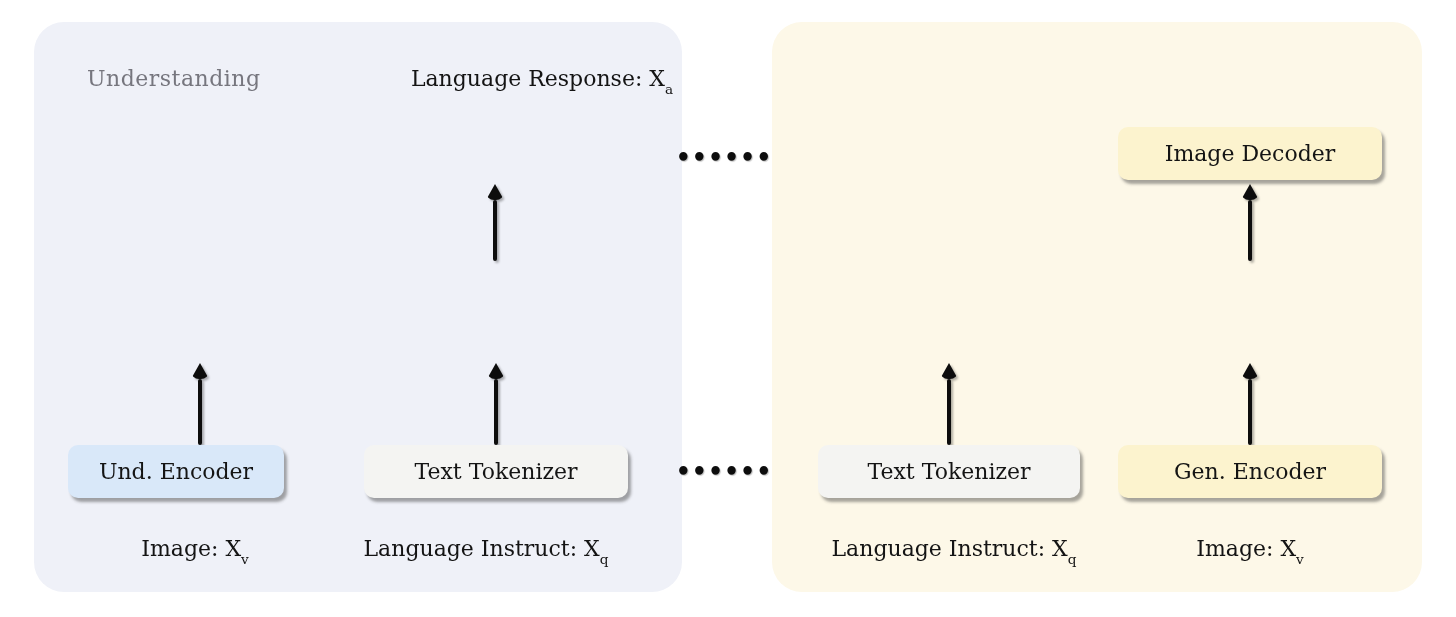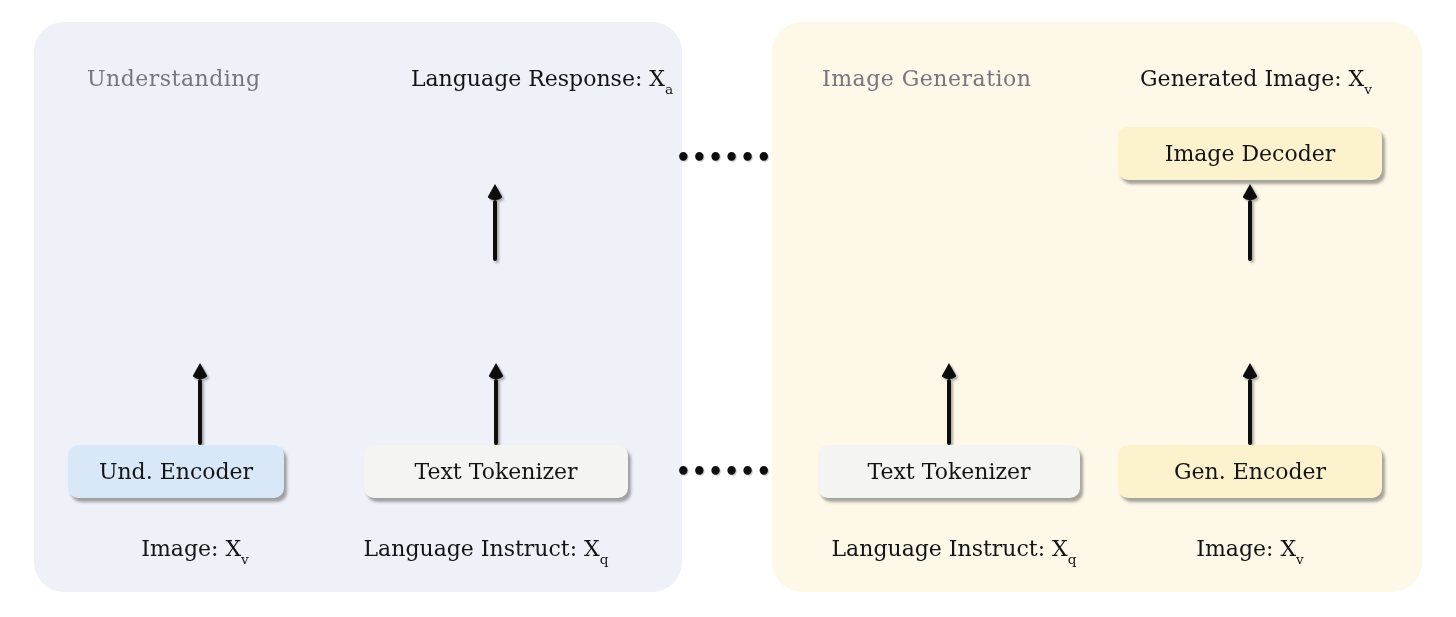--- a/index.html
+++ b/index.html
@@ -45,27 +45,23 @@
 </style>
 </head>
 <body>
 
 <div class="canvas">
 
   <div class="panel left"></div>
   <div class="panel right"></div>
 
   <div class="ptitle" style="left:87px;">Understanding</div>
-  <div class="ptitle" style="left:822px;">Image Generation</div>
 
   <div class="clabel" style="left:494px;top:66px;margin-left:48px;">
     <span>Language Response: X</span><sub>a</sub>
-  </div>
-  <div class="clabel" style="left:1256px;top:66px;">
-    <span>Generated Image: X</span><sub>v</sub>
   </div>
 
   <div class="box yellow" style="left:1118px;top:127px;width:264px;">
     <span>Image Decoder</span>
   </div>
 
   <div class="dots" style="left:723px;top:148px;">••••••</div>
   <div class="dots" style="left:723px;top:462px;">••••••</div>
 
 

